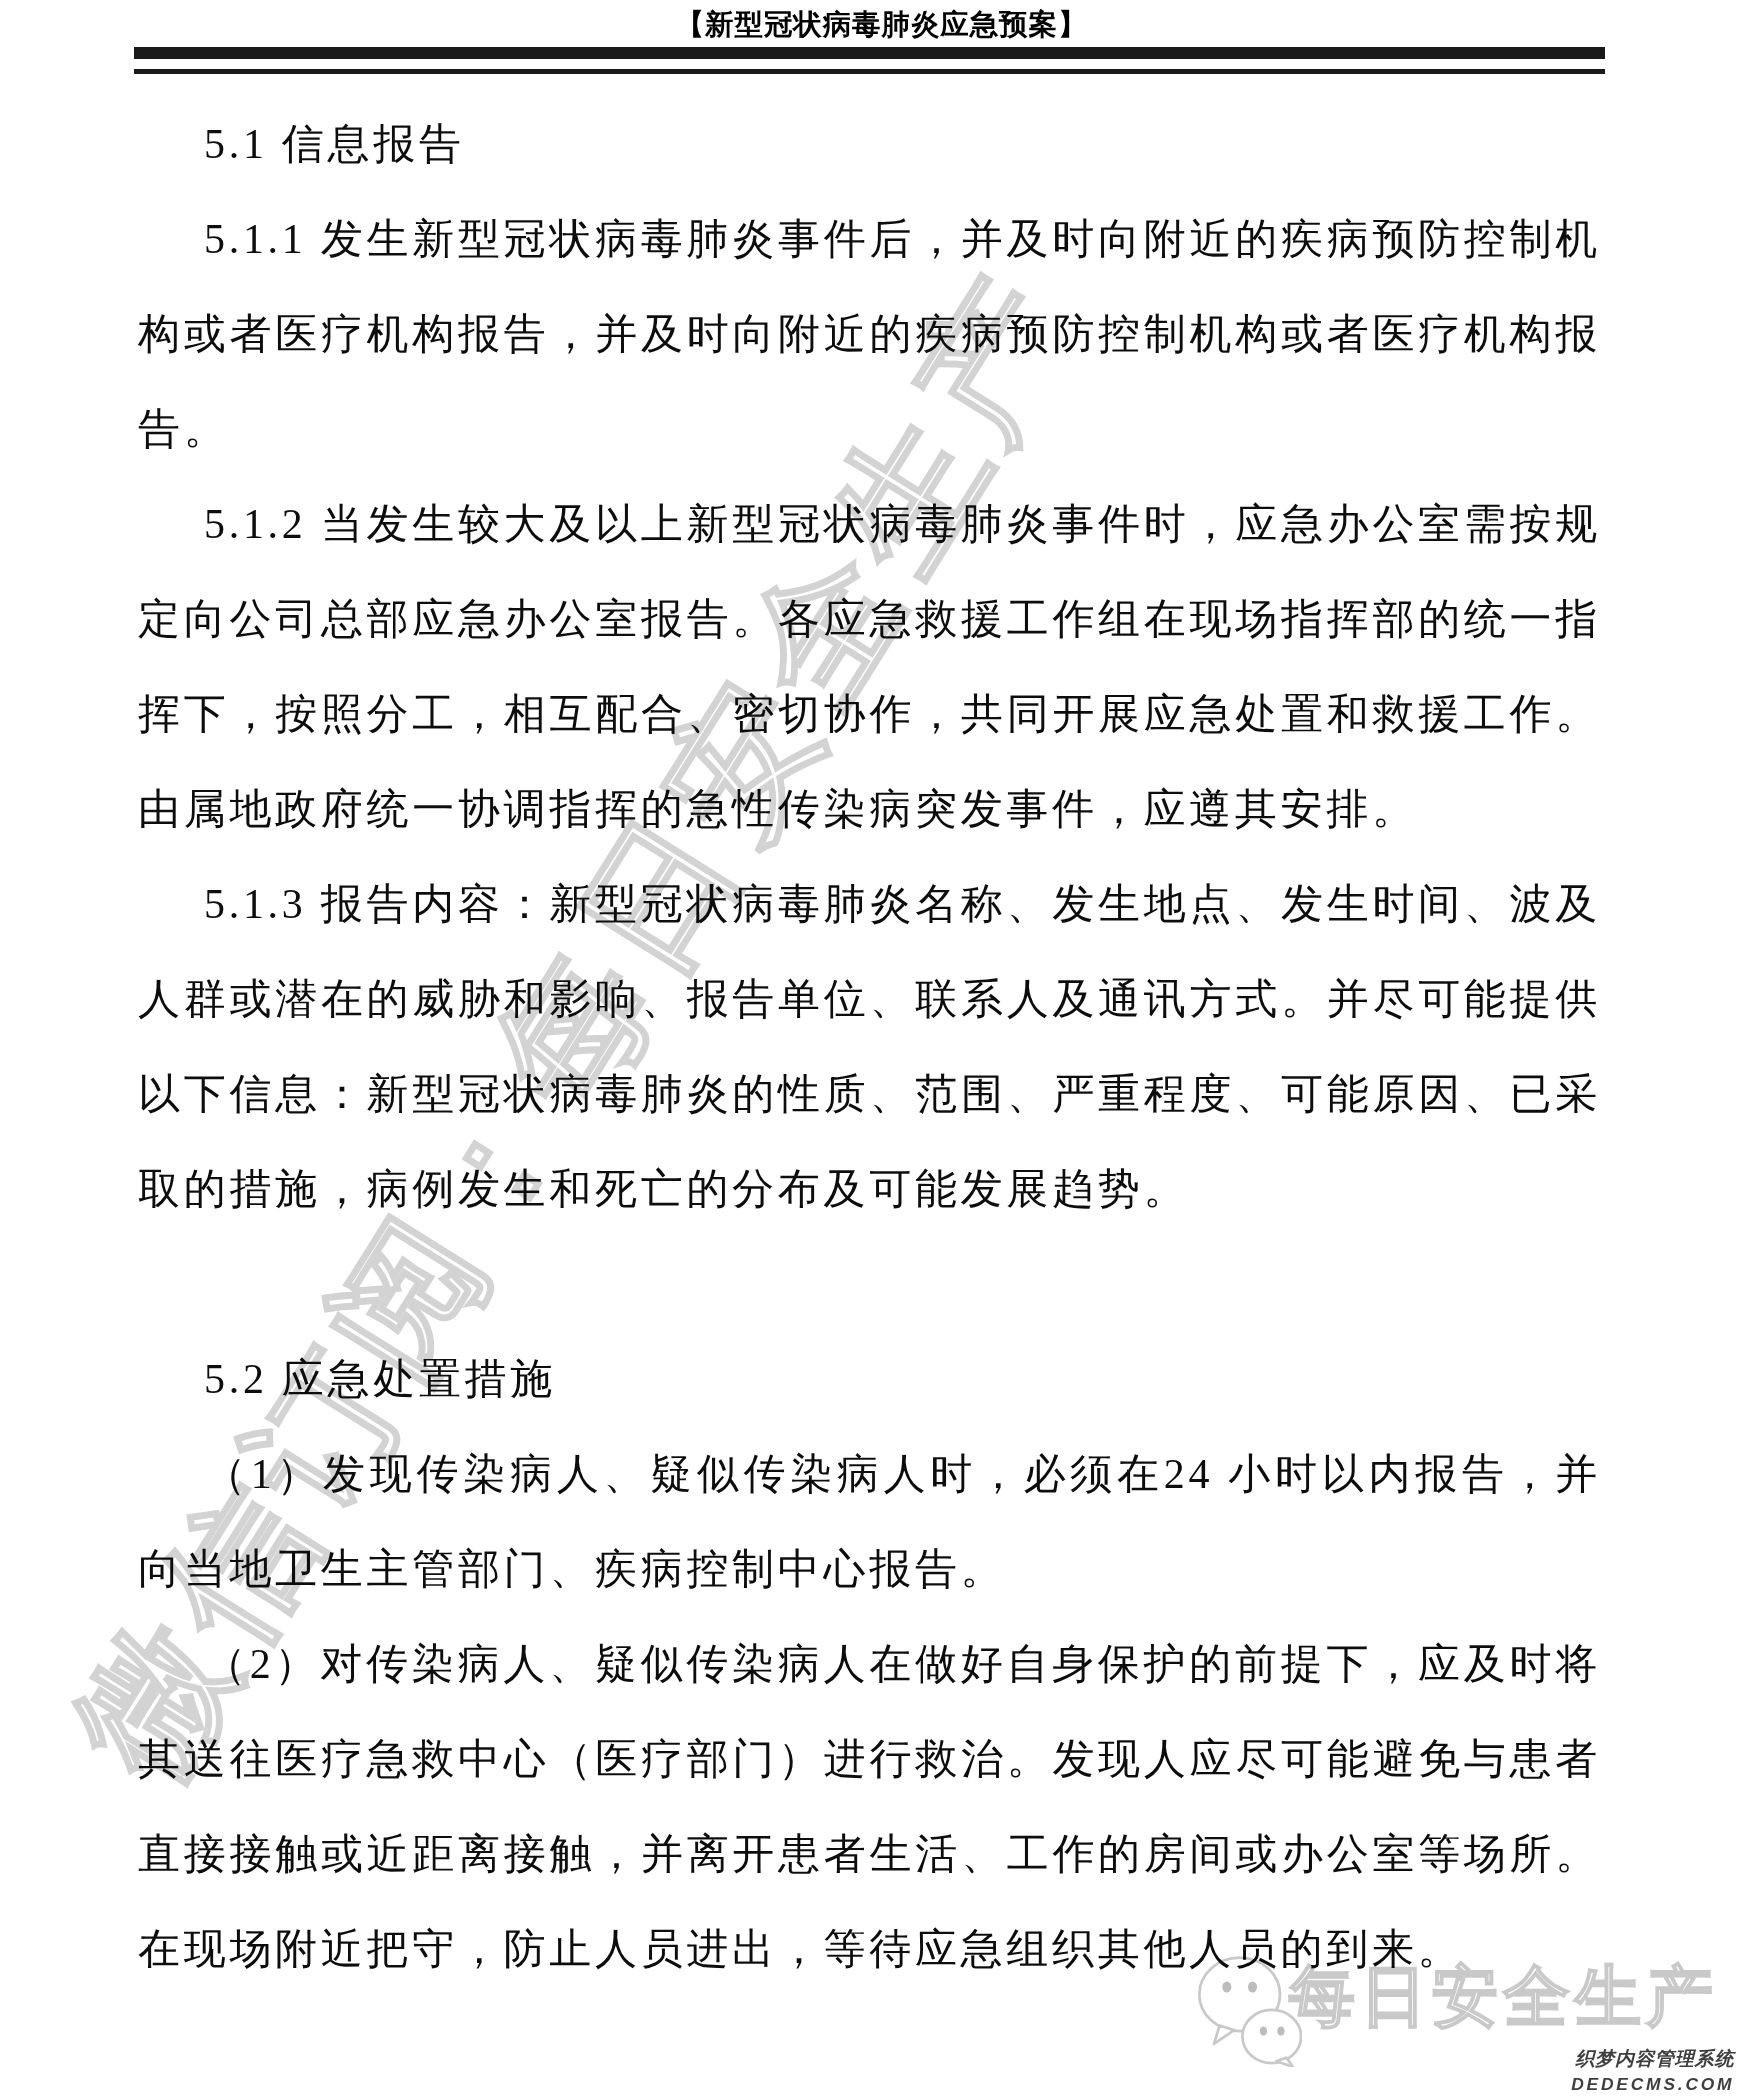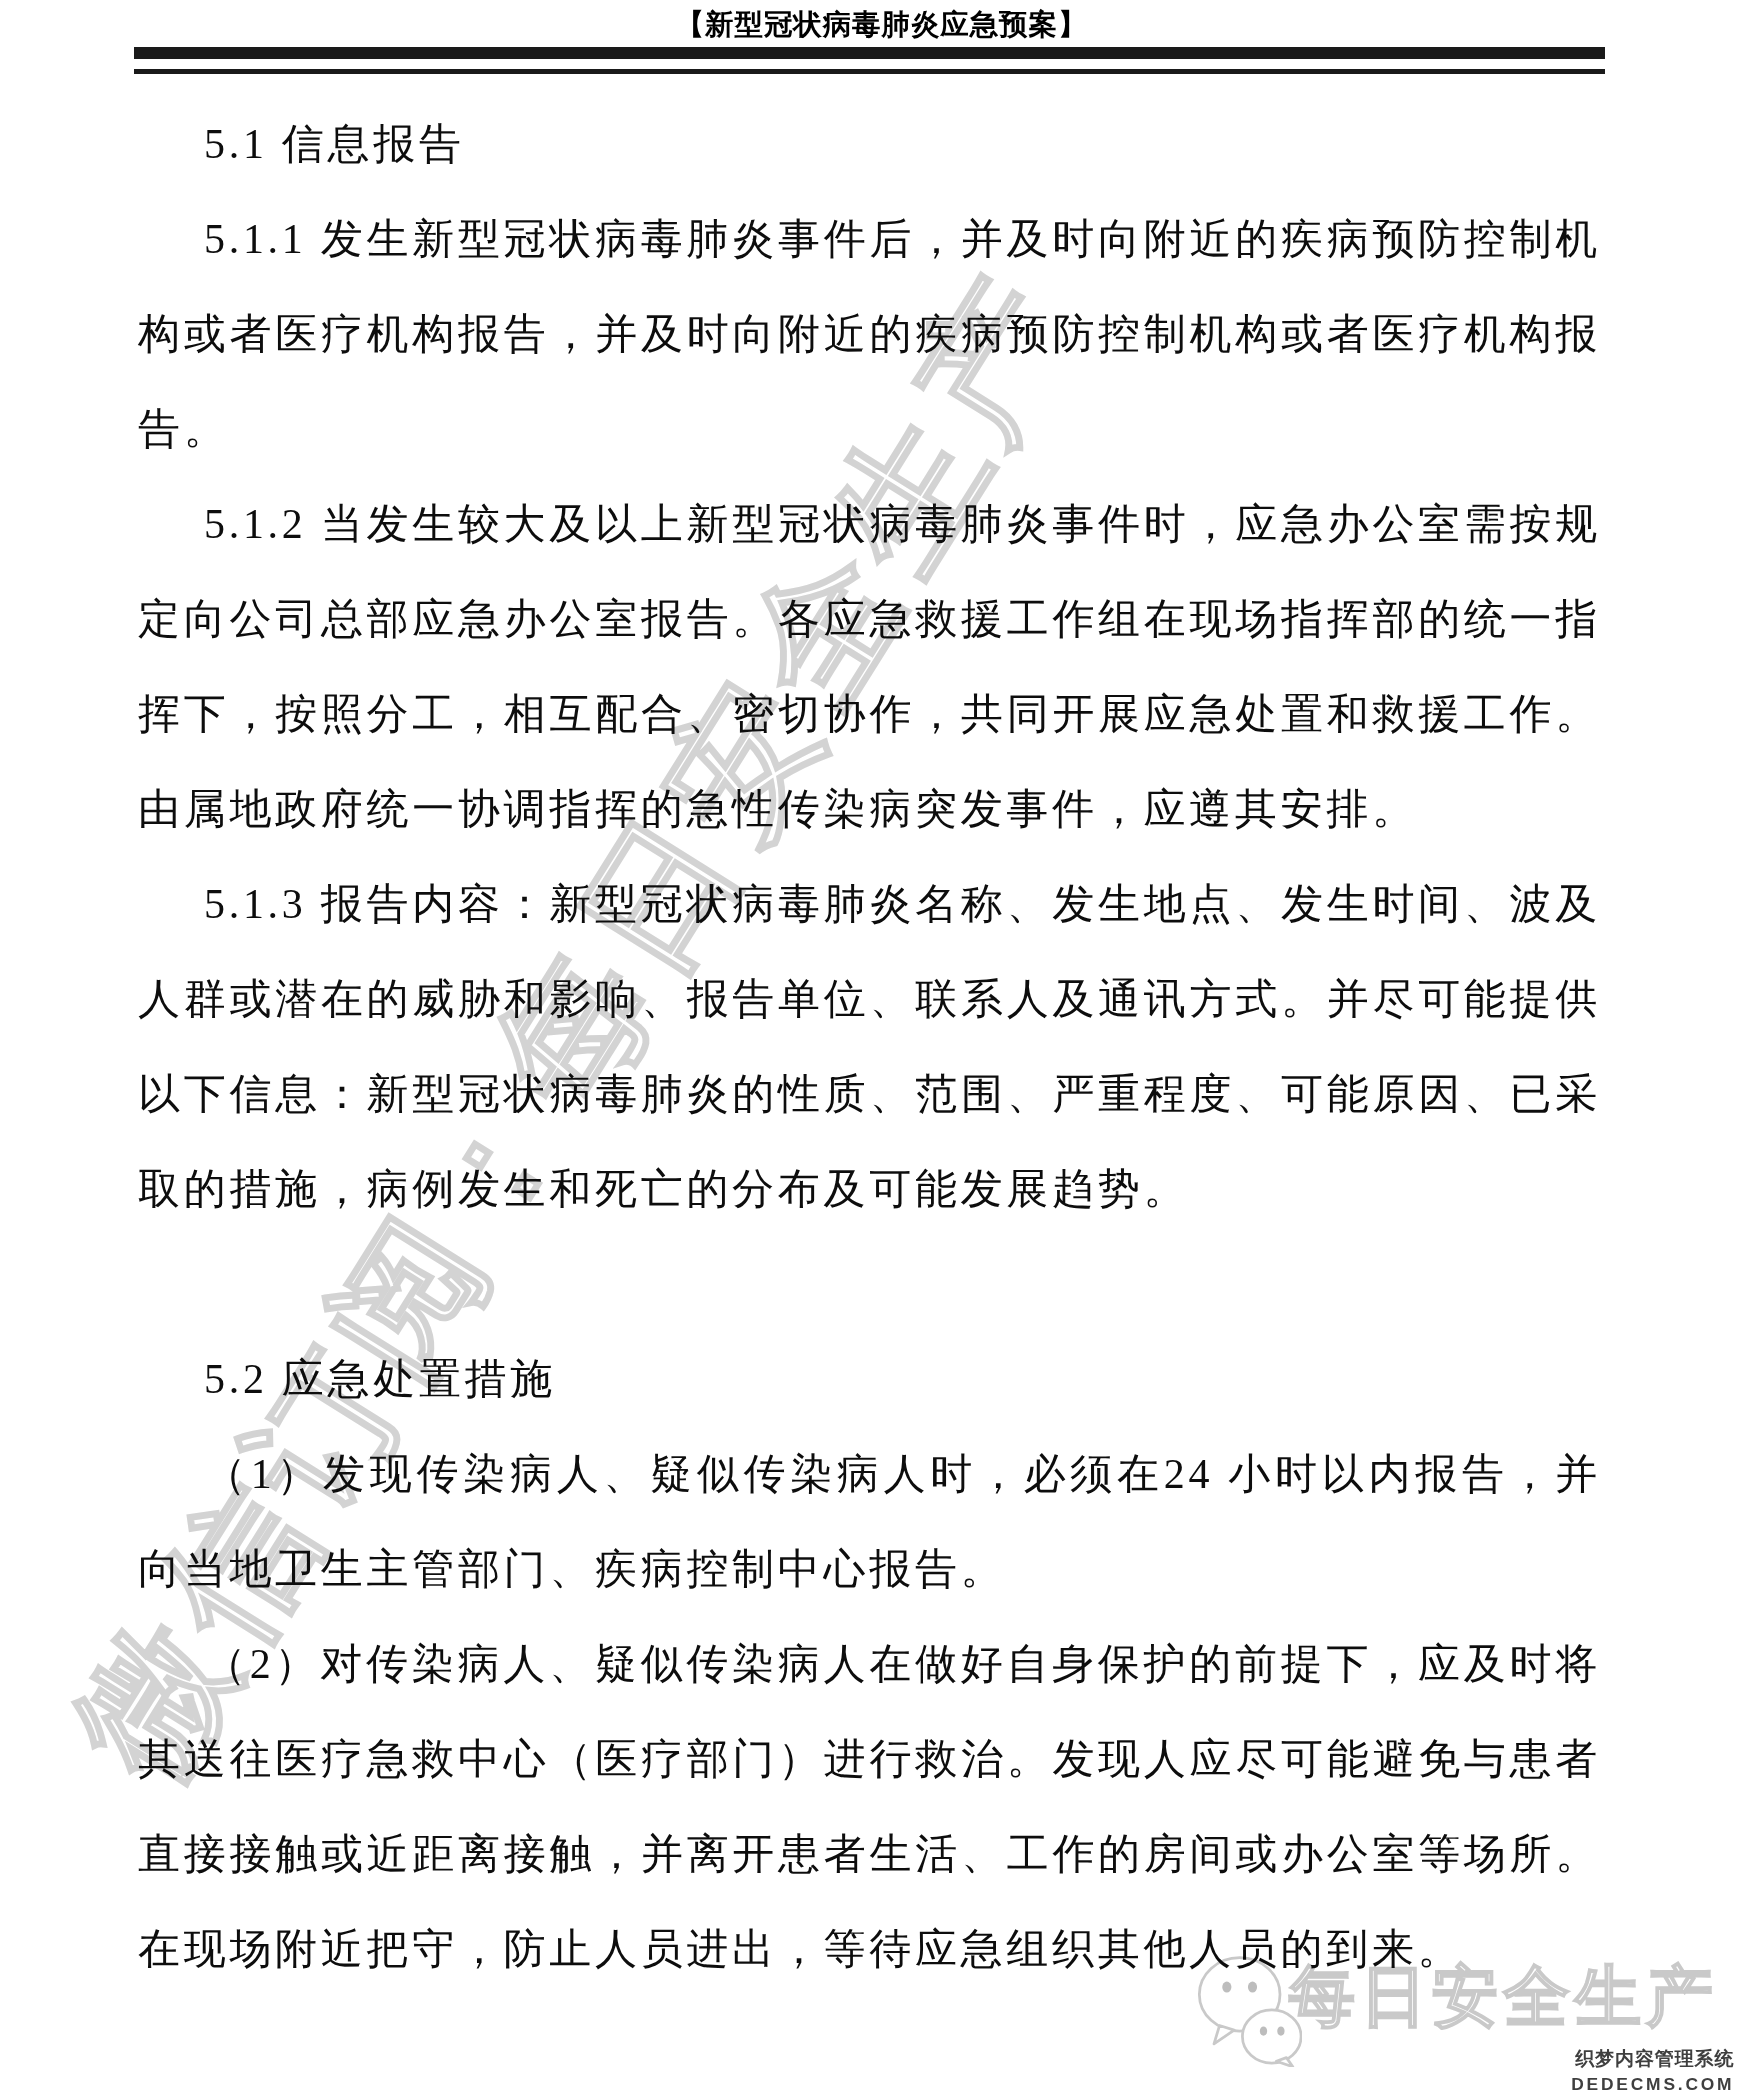--- a/index.html
+++ b/index.html
@@ -100,20 +100,21 @@
     position: absolute;
     right: 4.6px;
     bottom: 3.7px;
     z-index: 2;
     text-align: right;
     font-family: "Liberation Sans", "DejaVu Sans", sans-serif;
     font-weight: bold;
     color: #3f3f3f;
     text-shadow: 0.9px 0.9px 0 #ffffff, -0.9px -0.9px 0 #ffffff,
                  0.9px -0.9px 0 #ffffff, -0.9px 0.9px 0 #ffffff;
+    font-style: italic;
   }
   .cms-name   { font-size: 19px; letter-spacing: 0.9px; }
   .cms-domain { font-size: 17.4px; letter-spacing: 2.8px; margin-top: 2px; }
 </style>
 </head>
 <body>
 
 <div class="page">
 
   <div class="watermark-layer">

